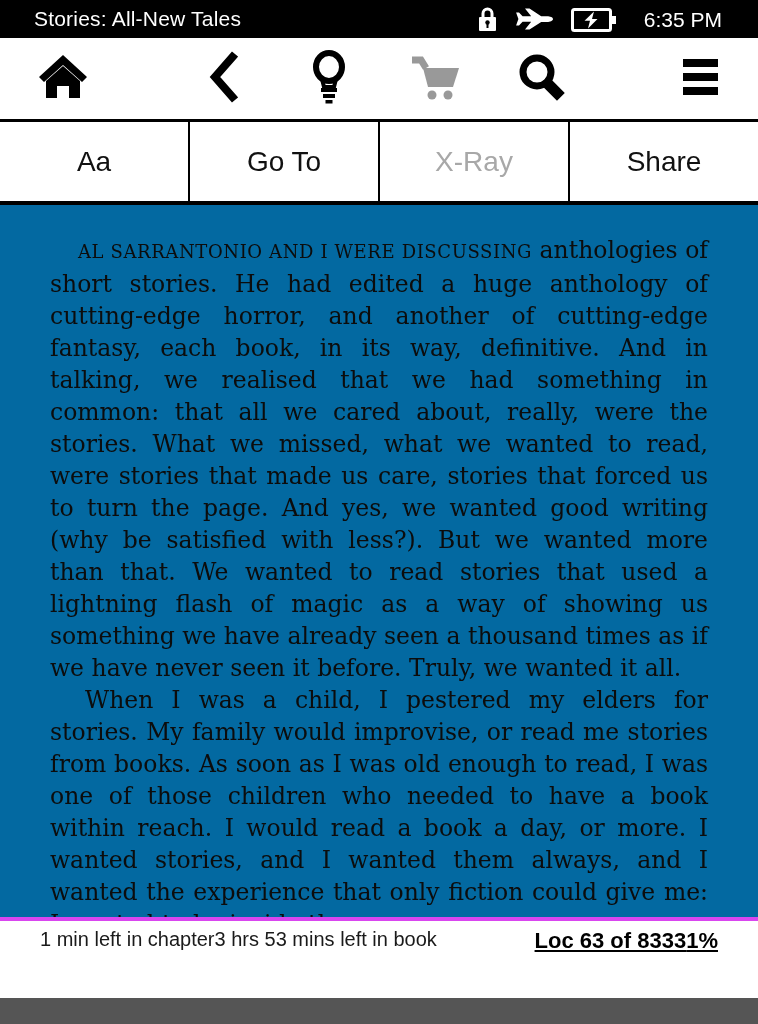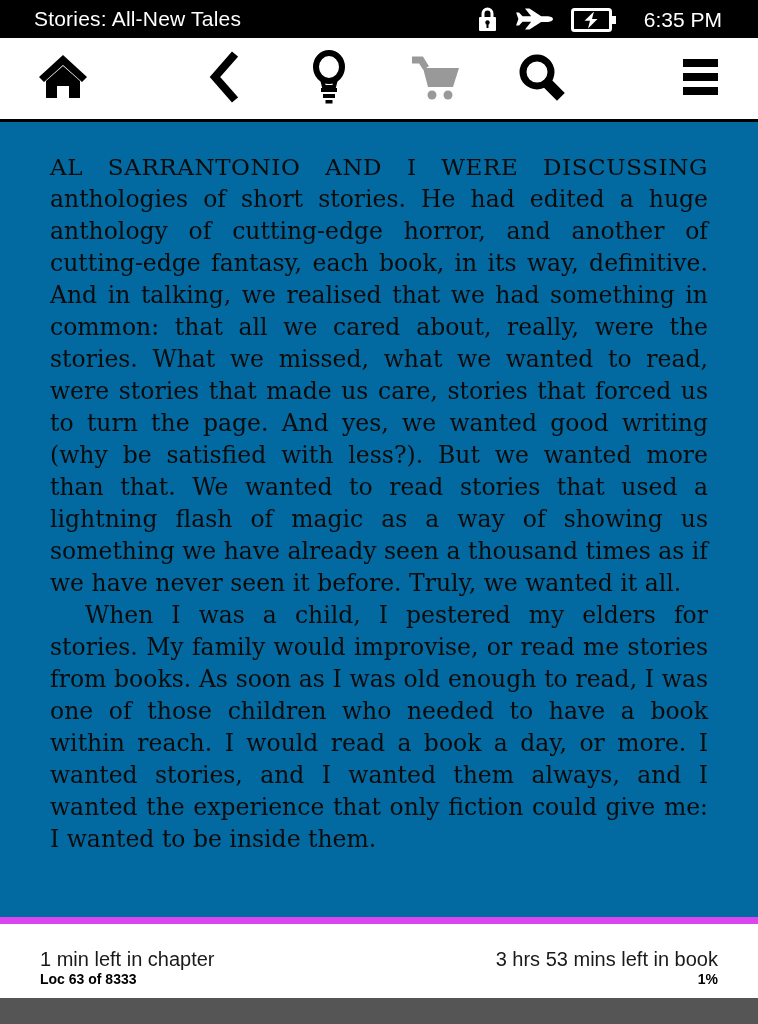--- a/index.html
+++ b/index.html
@@ -47,33 +47,33 @@
 
   
   .reader {
     height:731px; padding:29px 50px 0 50px; overflow:hidden;
     font-family:"DejaVu Serif", serif;
     font-size:23.5px; line-height:32px; color:#0c0c0c;
     text-align:justify;
   }
   .para { margin:0; }
   .para.indent { text-indent:35px; }
-  .lead { font-size:23px; letter-spacing:0.6px; }
+  .lead { font-size:18px; letter-spacing:0.6px;margin-left:28px; }
 
   
   .footer {
     position:absolute; left:0; right:0; bottom:0; height:81px;
-    border-top:7px solid #d946ef; background:#fff;
-    display:flex; flex-direction:column; justify-content:space-between;
-    padding:24px 40px 11px 40px;
+    border-top:4px solid #d946ef; background:#fff;
+    display:flex; flex-direction:row; justify-content:space-between;
+    padding:7px 40px 11px 40px;
   }
   .f-row1 { display:flex; justify-content:space-between;
     font-size:20px; color:#1a1a1a; }
   .f-row2 { position:relative; display:flex; justify-content:space-between;
-    font-size:14px; font-weight:bold; color:#000; }
+    font-size:22px; font-weight:bold; color:#000;text-decoration:underline; }
   .f-page { position:absolute; left:50%; transform:translateX(-50%); }
 </style>
 </head>
 <body>
 
 <div class="screen">
 
   <header class="statusbar">
     <span class="sb-title">Stories: All-New Tales</span>
     <div class="sb-right">
@@ -154,20 +154,26 @@
       <span>
         <svg width="35" height="36" viewBox="0 0 35 36">
           <rect x="0" y="0" width="35" height="8" fill="#000"></rect>
           <rect x="0" y="14" width="35" height="8" fill="#000"></rect>
           <rect x="0" y="28" width="35" height="8" fill="#000"></rect>
         </svg>
       </span>
     </button>
   </nav>
 
+  <nav class="subnav">
+    <button class="subnav-btn">Aa</button>
+    <button class="subnav-btn">Go To</button>
+    <button class="subnav-btn disabled">X-Ray</button>
+    <button class="subnav-btn">Share</button>
+  </nav>
 
   <main class="reader">
     <p class="para"><span class="lead">AL SARRANTONIO AND I WERE DISCUSSING</span><span> anthologies of short stories. He had edited a huge anthology of cutting-edge horror, and another of cutting-edge fantasy, each book, in its way, definitive. And in talking, we realised that we had something in common: that all we cared about, really, were the stories. What we missed, what we wanted to read, were stories that made us care, stories that forced us to turn the page. And yes, we wanted good writing (why be satisfied with less?). But we wanted more than that. We wanted to read stories that used a lightning flash of magic as a way of showing us something we have already seen a thousand times as if we have never seen it before. Truly, we wanted it all.</span></p>
     <p class="para indent">When I was a child, I pestered my elders for stories. My family would improvise, or read me stories from books. As soon as I was old enough to read, I was one of those children who needed to have a book within reach. I would read a book a day, or more. I wanted stories, and I wanted them always, and I wanted the experience that only fiction could give me: I wanted to be inside them.</p>
 
   </main>
 
   <footer class="footer">
     <div class="f-row1">
       <span>1 min left in chapter</span>

